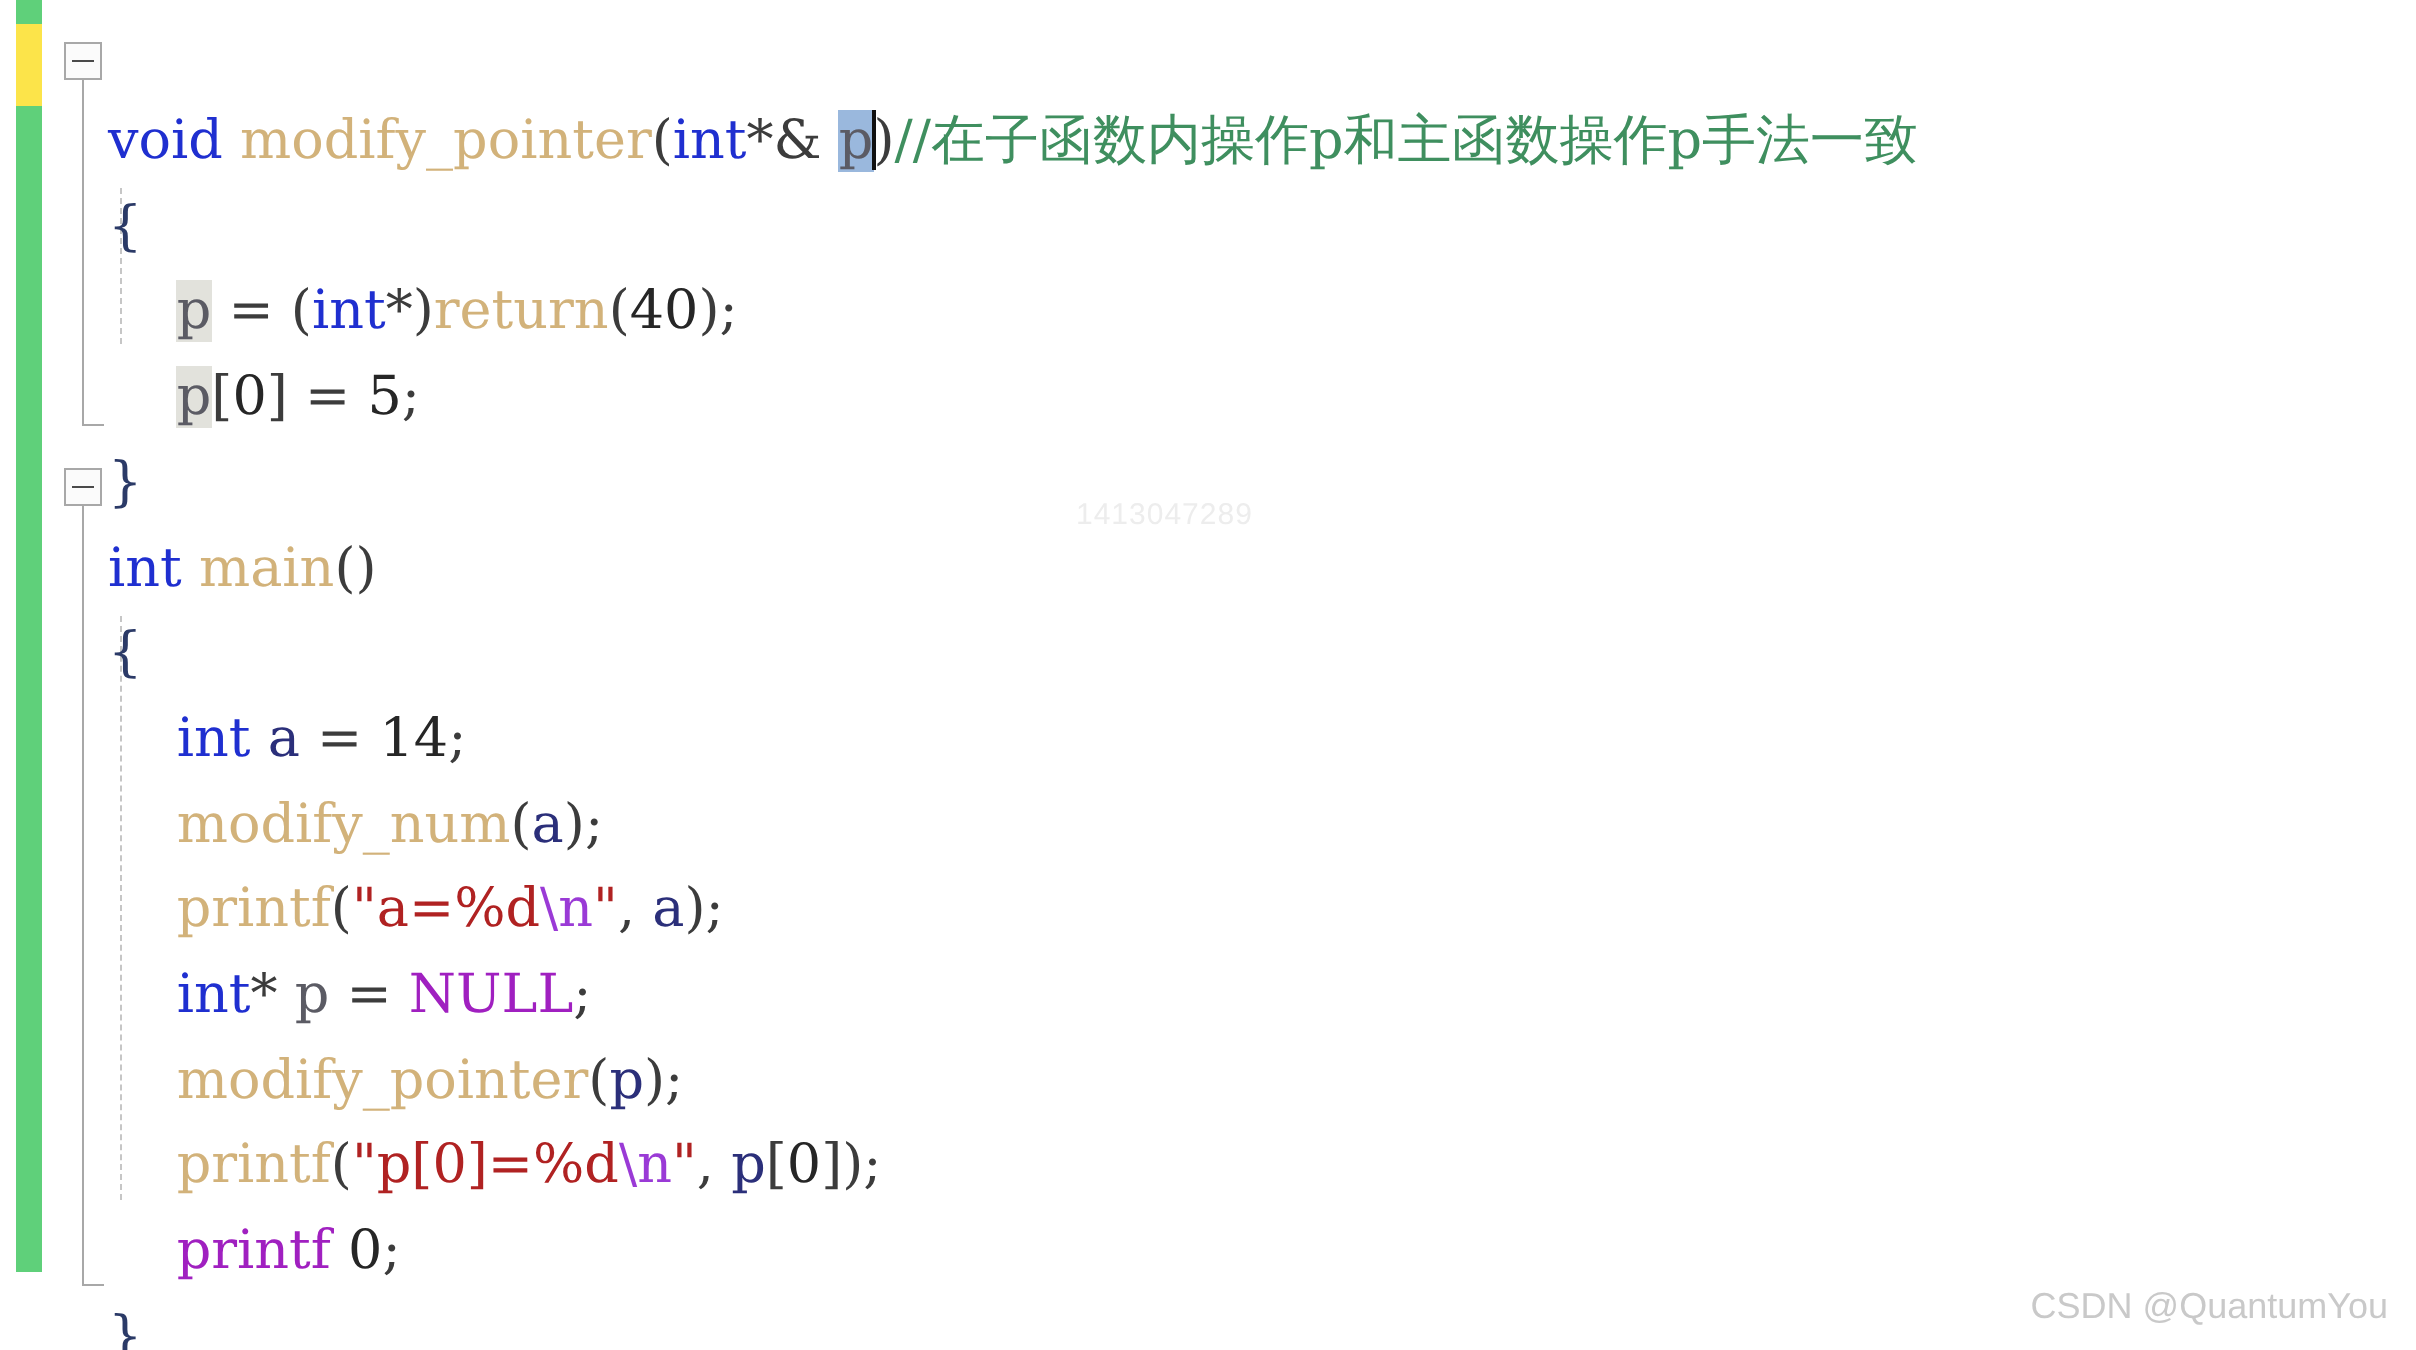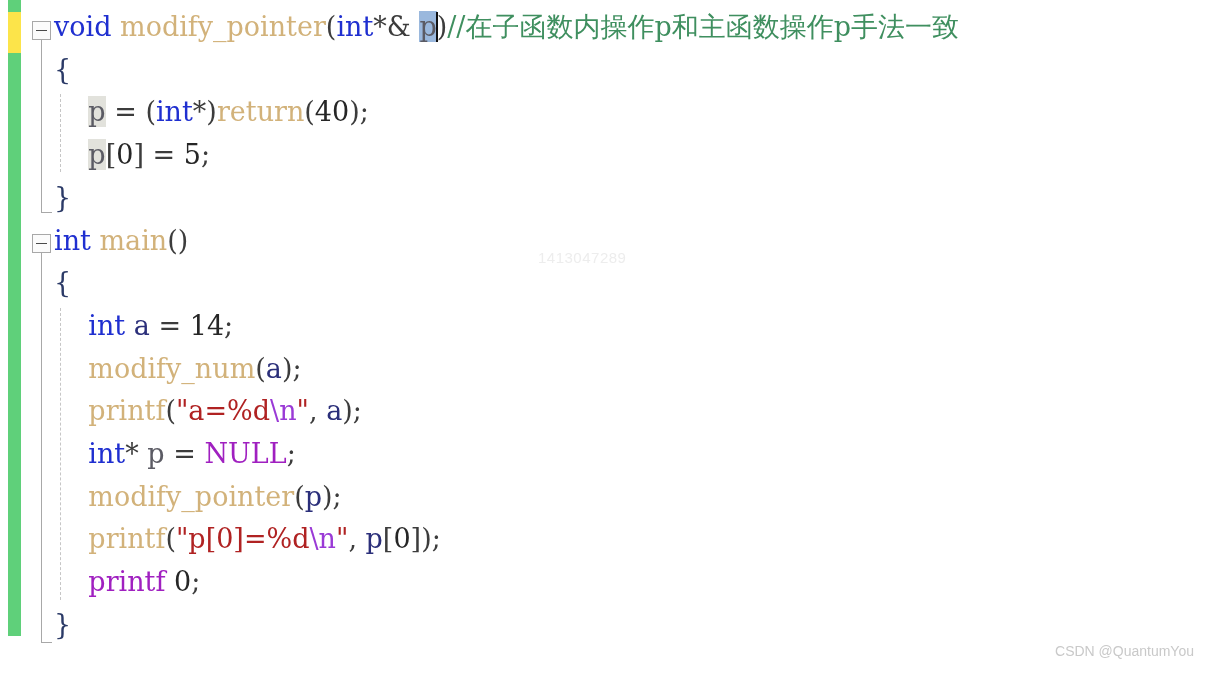--- a/index.html
+++ b/index.html
@@ -49,20 +49,21 @@
     line-height: 42.7px;
     white-space: pre;
     font-family: "DejaVu Serif", serif;
     font-size: 27px;
     color: #3a3a3a;
   }
   .code-text {
     position: absolute;
     left: 54px;
     white-space: pre;
+    margin-top: 44px;
   }
 
   
   .kw        { color: #1f2fd0; }           
   .kw2       { color: #a020c0; }           
   .fn        { color: #d2b27a; }           
   .plain     { color: #3c3c3c; }           
   .ident     { color: #5b5b64; }           
   .var       { color: #2b2f7a; }           
   .num       { color: #262626; }           
@@ -142,21 +143,21 @@
     font-size: 15px;
     color: #ededed;
     letter-spacing: 0.5px;
     white-space: nowrap;
   }
   #watermark-csdn {
     position: absolute;
     right: 14px;
     top: 643px;
     font-family: "Liberation Sans", sans-serif;
-    font-size: 14px;
+    font-size: 18px;
     color: #c9c9c9;
     white-space: nowrap;
   }
 </style>
 </head>
 <body>
 
 <div id="screen">
 
   <div id="change-bar"></div>

